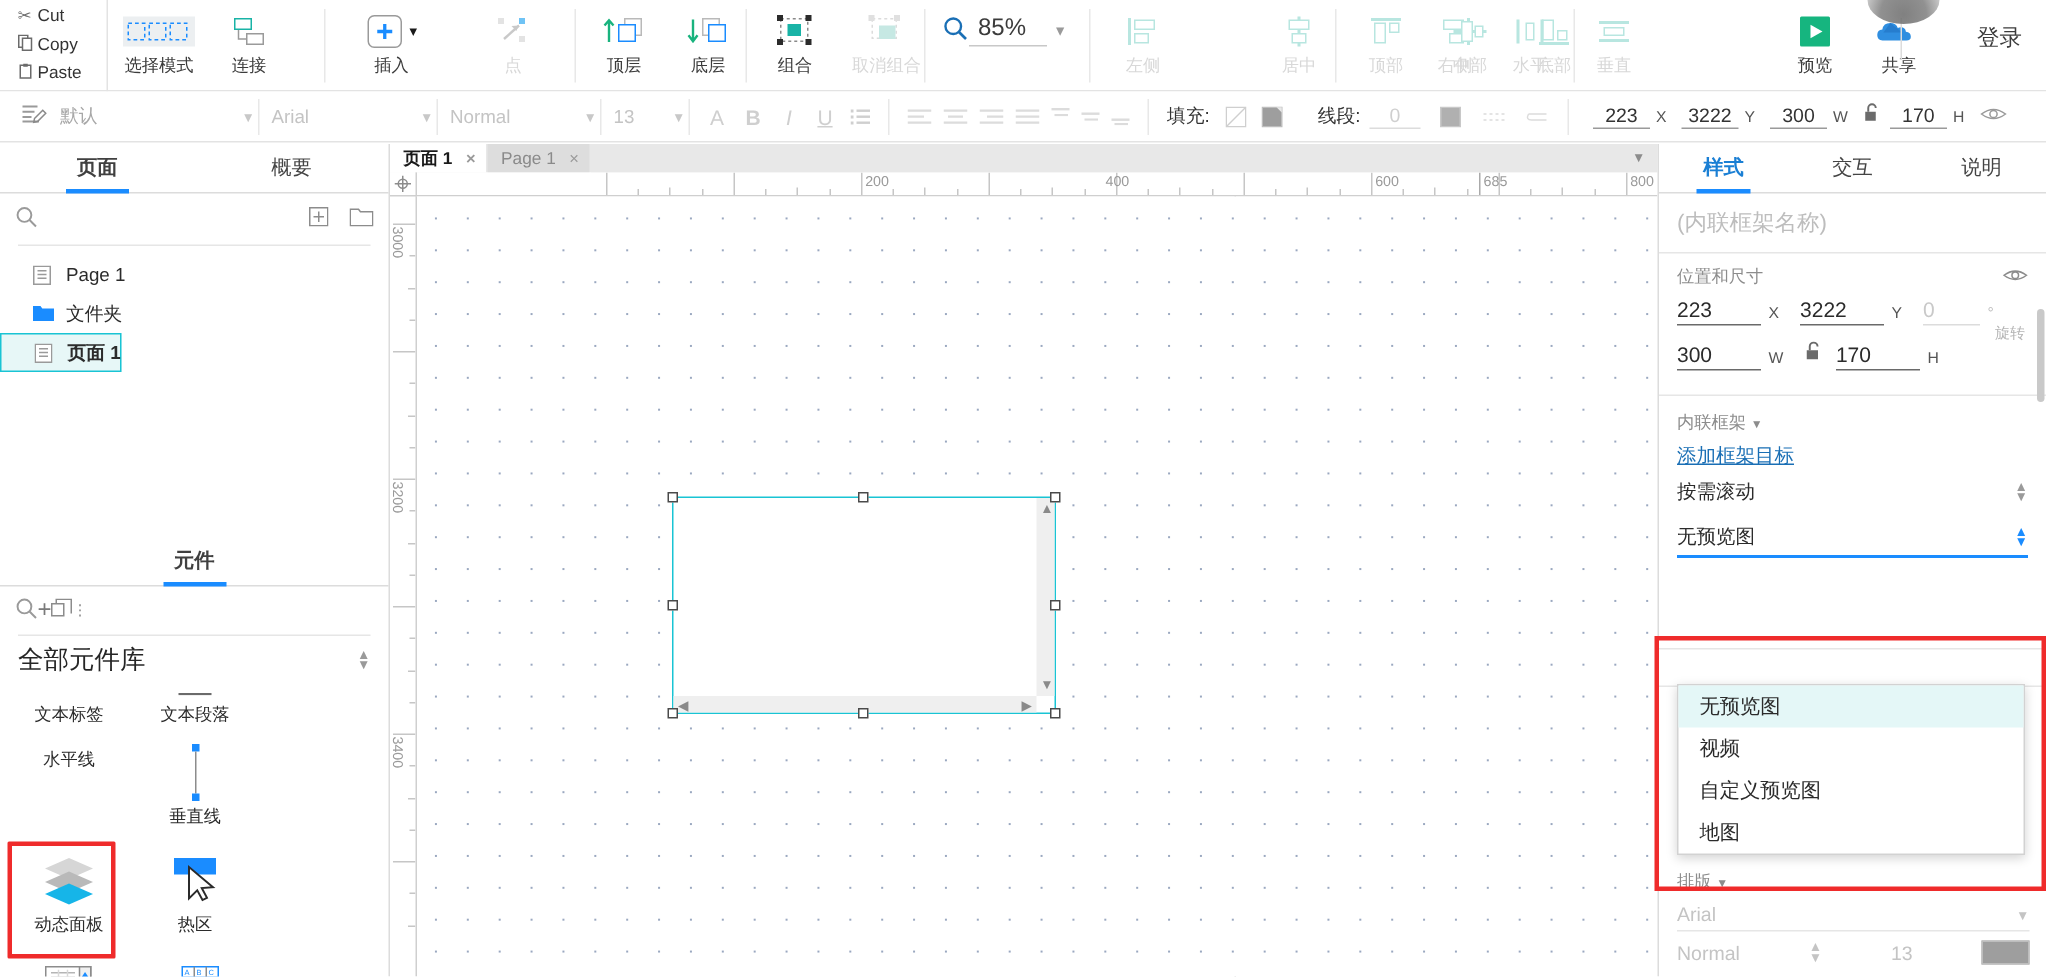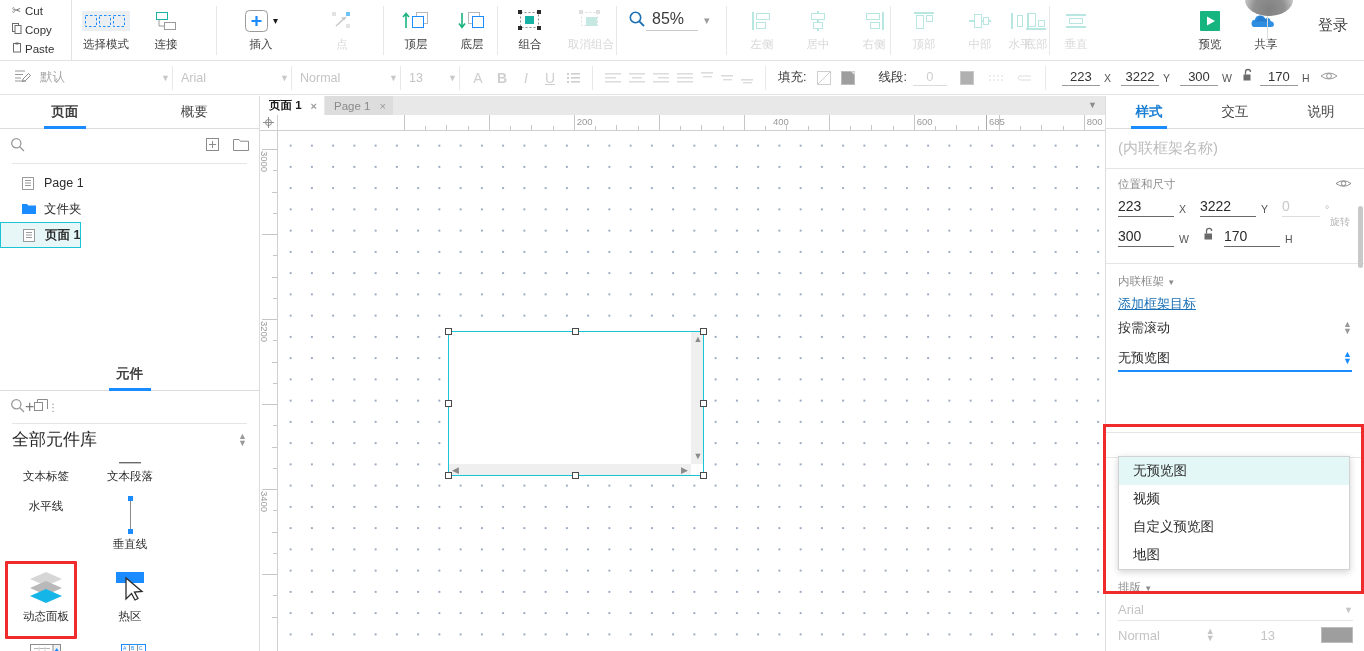--- a/index.html
+++ b/index.html
@@ -282,21 +282,21 @@
         <svg width="18" height="18" viewBox="0 0 18 18">
             <circle cx="7.5" cy="7.5" r="5.2" fill="none" stroke="#1a6fb5" stroke-width="1.6"></circle>
             <path d="M11.3 11.3 L16 16" stroke="#1a6fb5" stroke-width="1.8"></path>
           </svg>
       </span>
       <span class="zval">85%</span>
       <span class="zcar">▾</span>
     </div>
     <div class="tb-sep" style="left:726px;"></div>
 
-    <div class="tb-grp" style="left:734px;">
+    <div class="tb-grp" style="left:734px;gap:48px;">
       <div class="tb-item faint">
         <span class="ic">
           <svg width="28" height="24" viewBox="0 0 28 24">
               <rect x="4" y="3" width="2" height="18" fill="#b8e6e0"></rect>
               <rect x="8.5" y="4.5" width="13" height="6" fill="none" stroke="#b8e6e0"></rect>
               <rect x="8.5" y="13.5" width="9" height="6" fill="none" stroke="#b8e6e0"></rect>
             </svg>
         </span>
         <span class="lb">左侧</span>
       </div>
@@ -773,21 +773,21 @@
         <div class="tickH" style="left: 295.8px; height: 15px;"></div>
         <div class="rlabH" style="left: 298.8px;">200</div>
         <div class="tickH" style="left: 317.05px; height: 4px;"></div>
         <div class="tickH" style="left: 338.3px; height: 5px;"></div>
         <div class="tickH" style="left: 359.55px; height: 4px;"></div>
         <div class="tickH" style="left: 380.8px; height: 15px;"></div>
         <div class="tickH" style="left: 402.05px; height: 4px;"></div>
         <div class="tickH" style="left: 423.3px; height: 5px;"></div>
         <div class="tickH" style="left: 444.55px; height: 4px;"></div>
         <div class="tickH" style="left: 465.8px; height: 15px;"></div>
-        <div class="rlabH" style="left: 495px;">400</div>
+        <div class="rlabH" style="left: 459px;">400</div>
         <div class="tickH" style="left: 487.05px; height: 4px;"></div>
         <div class="tickH" style="left: 508.3px; height: 5px;"></div>
         <div class="tickH" style="left: 529.55px; height: 4px;"></div>
         <div class="tickH" style="left: 550.8px; height: 15px;"></div>
         <div class="tickH" style="left: 572.05px; height: 4px;"></div>
         <div class="tickH" style="left: 593.3px; height: 5px;"></div>
         <div class="tickH" style="left: 614.55px; height: 4px;"></div>
         <div class="tickH" style="left: 635.8px; height: 15px;"></div>
         <div class="rlabH" style="left: 638.8px;">600</div>
         <div class="tickH" style="left: 657.05px; height: 4px;"></div>

